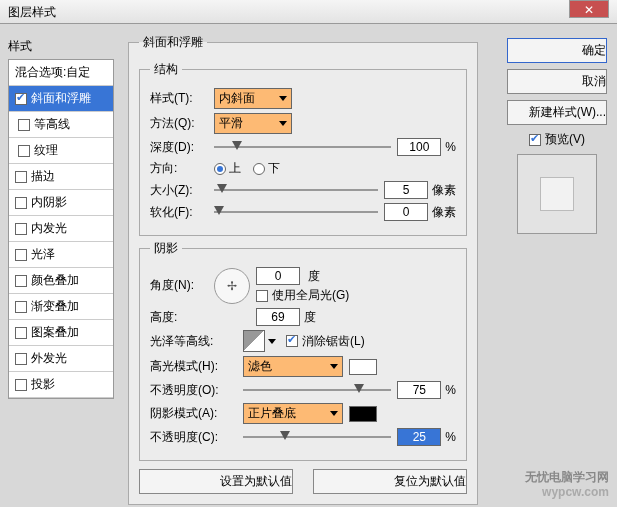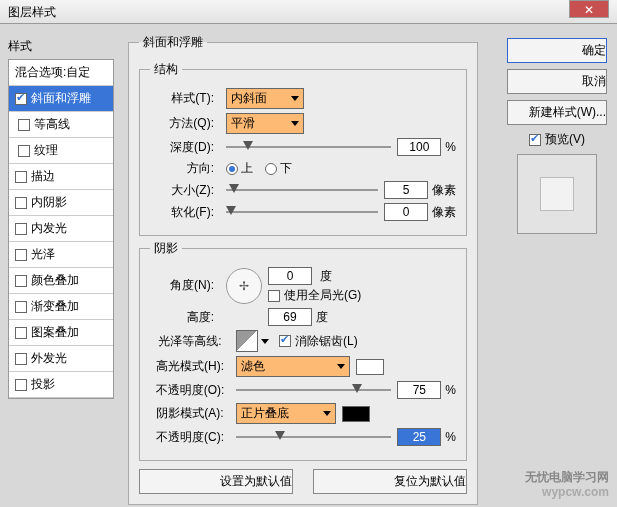--- a/index.html
+++ b/index.html
@@ -17,22 +17,22 @@
 .right-col { position: absolute; right: 10px; top: 38px; width: 100px; }
 .btn { background: #f4f4f4; border: 1px solid #888; padding: 3px 0; text-align: right; margin-bottom: 6px; cursor: default; }
 .btn.primary { border: 1px solid #3366cc; }
 .preview-cb { margin: 6px 0; }
 .preview-box { width: 80px; height: 80px; background: #e3e3e3; border: 1px solid #999; margin: 6px auto; display: flex; align-items: center; justify-content: center; }
 .preview-box .sq { width: 34px; height: 34px; background: #f2f2f2; border: 1px solid #bbb; }
 .center { position: absolute; left: 128px; top: 30px; width: 350px; }
 fieldset { border: 1px solid #aaa; margin: 4px 0; padding: 6px 10px 10px; background: #ececec; }
 legend { padding: 0 4px; }
 .field { display: flex; align-items: center; margin: 4px 0; }
-.lab { width: 64px; text-align: right; margin-right: 12px; }
-.lab-wide { width: 80px; text-align: center; margin-right: 6px; }
+.lab { width: 64px; margin-right: 0; }
+.lab-wide { width: 80px; text-align: left; margin-right: 13px; }
 .select { background: #fdba74; border: 1px solid #666; padding: 1px 4px; width: 78px; display: flex; justify-content: space-between; align-items: center; }
 .select .tri { width: 0; height: 0; border-left: 4px solid transparent; border-right: 4px solid transparent; border-top: 5px solid #000; }
 .slider { flex: 1; height: 14px; position: relative; margin-right: 6px; }
 .slider .track { position: absolute; top: 6px; left: 0; right: 0; height: 2px; background: #999; }
 .slider .thumb { position: absolute; top: 1px; width: 0; height: 0; border-left: 5px solid transparent; border-right: 5px solid transparent; border-top: 9px solid #555; }
 .num { width: 44px; background: #fff; border: 1px solid #666; text-align: center; padding: 1px; margin-right: 4px; }
 .num.sel { background: #3875d6; color: #fff; }
 .radio { display: inline-flex; align-items: center; margin-right: 12px; }
 .rcircle { width: 12px; height: 12px; border: 1px solid #666; border-radius: 50%; margin-right: 3px; display: inline-flex; align-items: center; justify-content: center; background: #fff; }
 .rcircle.on::after { content: ""; width: 6px; height: 6px; background: #3875d6; border-radius: 50%; }
@@ -197,21 +197,21 @@
         <span class="contour"></span>
           <span class="tri-dd"></span>
         <span style="width:10px"></span>
         <label style="display:flex;align-items:center">
             <span class="cb checked"></span>
             <span>消除锯齿(L)</span>
           </label>
       </div>
       <div class="field">
           <span class="lab-wide">高光模式(H):</span>
-        <div class="select" style="width:114px">
+        <div class="select" style="width:100px">
             <span>滤色</span>
             <span class="tri"></span>
           </div>
         <span style="width:6px"></span>
         <span class="swatch" style="background:#fff"></span>
       </div>
       <div class="field">
           <span class="lab-wide">不透明度(O):</span>
         <div class="slider">
             <div class="track"></div>

